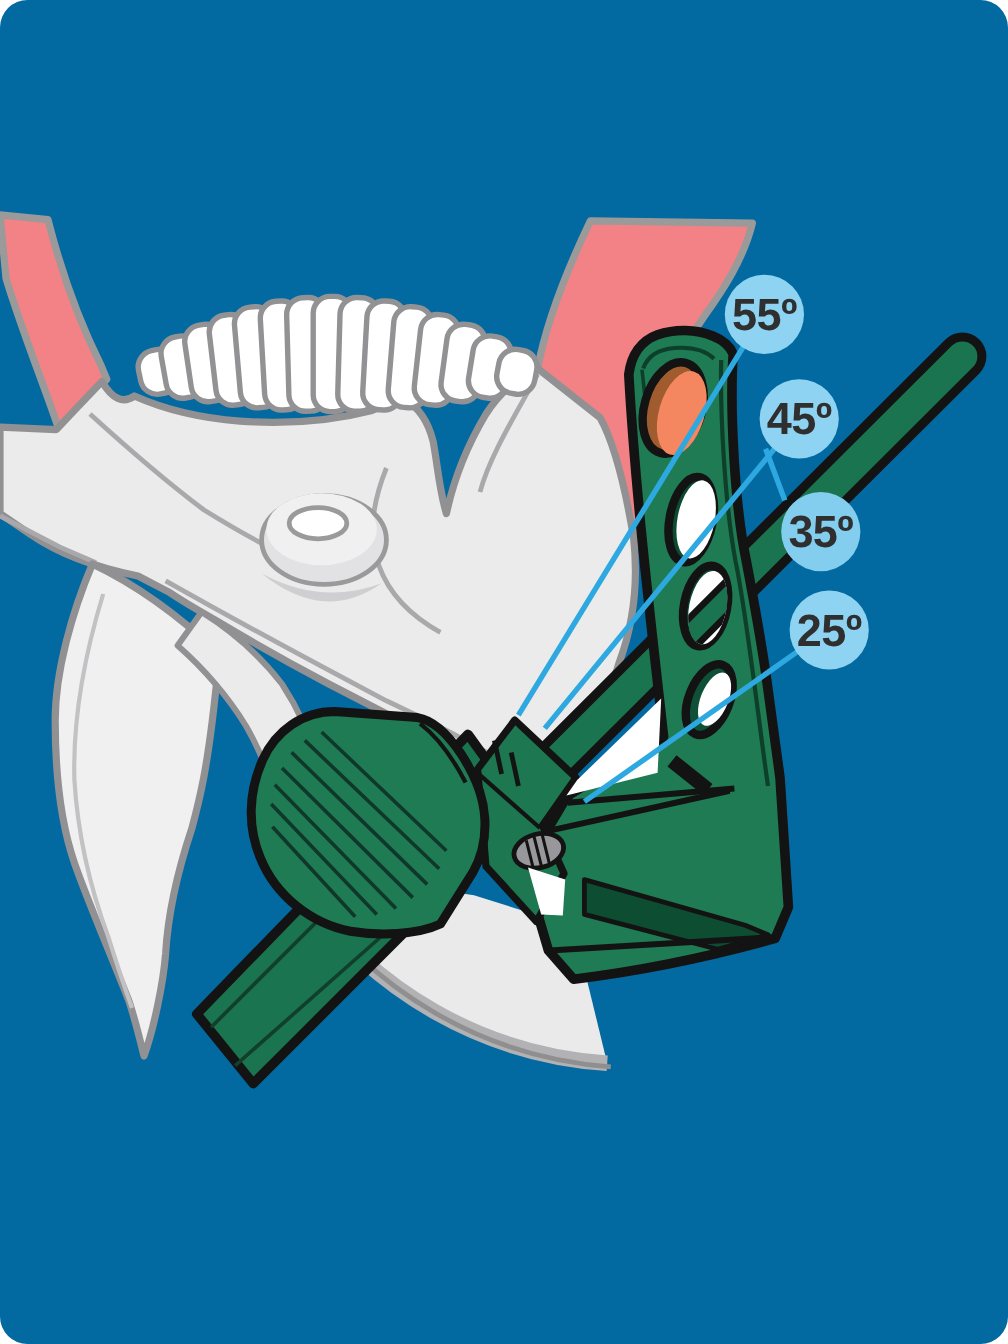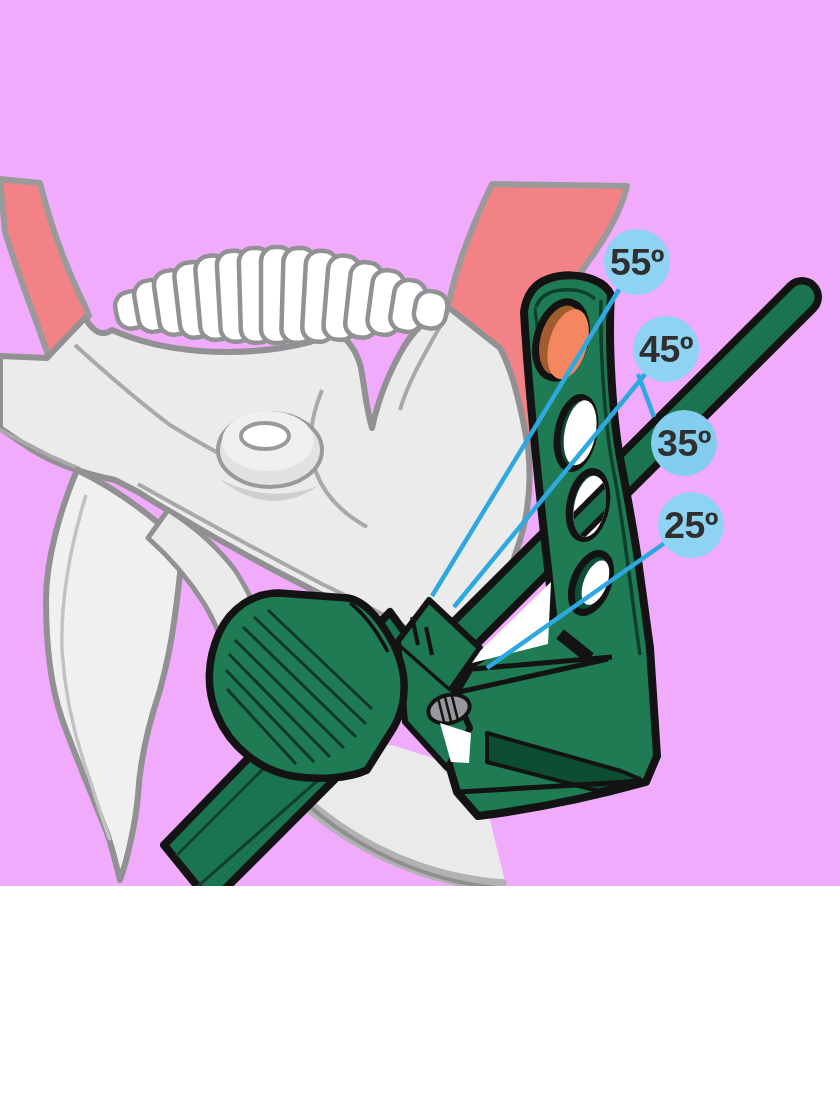--- a/index.html
+++ b/index.html
@@ -1,16 +1,16 @@
 <!DOCTYPE html>
 <html><head>
 <meta charset="utf-8">
 <style>
   html,body{margin:0;padding:0;background:#ffffff;}
-  #page{position:relative;width:840px;height:886px;background:#f0abfc;overflow:hidden;}
+  #page{position:relative;width:840px;height:1120px;background:#0369a1;overflow:hidden;border-radius:23px;}
   svg{position:absolute;left:0;top:0;}
   text{font-family:"Liberation Sans",sans-serif;font-weight:bold;fill:#2f2f2f;}
 </style>
 </head>
 <body>
 <div id="page">
 <svg width="840" height="1120" viewBox="0 0 840 1120">
 
 <g id="pinkL">
 <path d="M 0,179 L 40,183 C 52,230 68,272 84,304 L 89,316 Q 64,342 49,358 C 40,330 19,278 5,232 Z" fill="#f28285" stroke="#9a9a9a" stroke-width="6" stroke-linejoin="round"></path>

